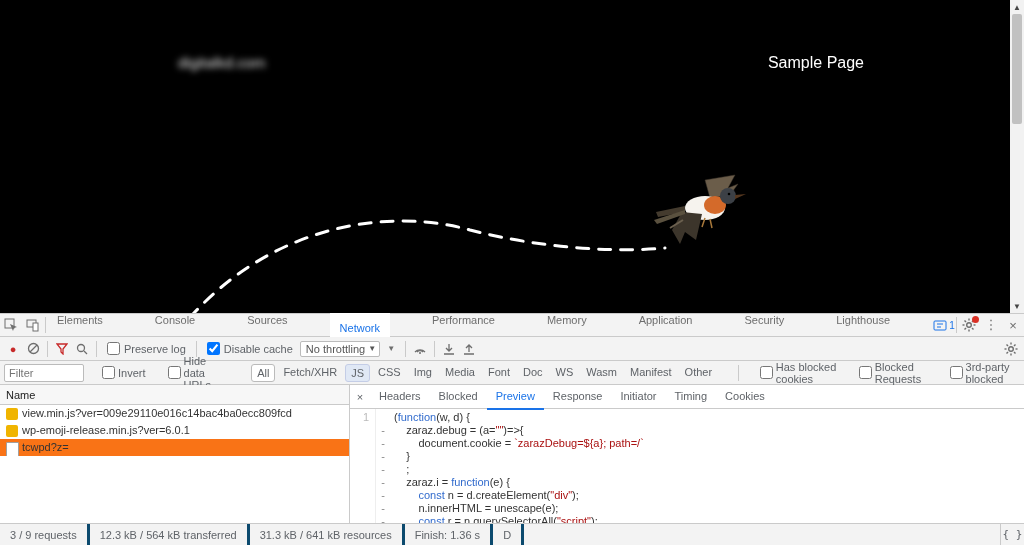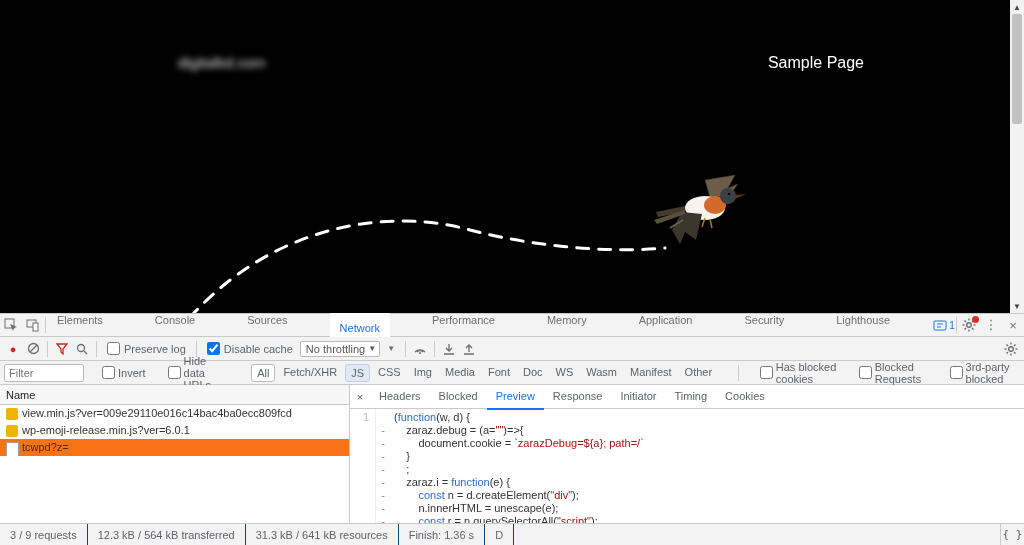--- a/index.html
+++ b/index.html
@@ -67,21 +67,21 @@
   .gutter { width:26px; text-align:right; color:#bbb; padding:2px 6px 0 0; background:#fff; border-right:1px solid #eee;}
   .gutter div{height:13px;}
   .fold { width:14px; color:#888; padding-top:2px;}
   .fold div{height:13px; text-align:center;}
   .code { padding:2px 0 0 4px; }
   .code pre { font:inherit; }
   .code .kw { color:#316bcd; }
   .code .str { color:#aa1111; }
 
   .statusbar { height:22px; border-top:1px solid #cacaca; background:#f3f3f3; display:flex; align-items:center; }
-  .statusbar .seg { padding:0 10px; color:#5f6368; border-right:1px solid #0c4a6e; line-height:22px;}
+  .statusbar .seg { padding:0 10px; color:#5f6368; border-right:3px solid #0c4a6e; line-height:22px;}
   .statusbar .spacer { flex:1; }
   .brace-btn { width:24px; border-left:1px solid #cacaca; text-align:center; line-height:22px; color:#5f6368; font-family:monospace;}
 </style>
 </head>
 <body>
 
 <div class="page">
   <span class="logo">digitalkd.com</span>
   <a class="nav-link">Sample Page</a>
 

